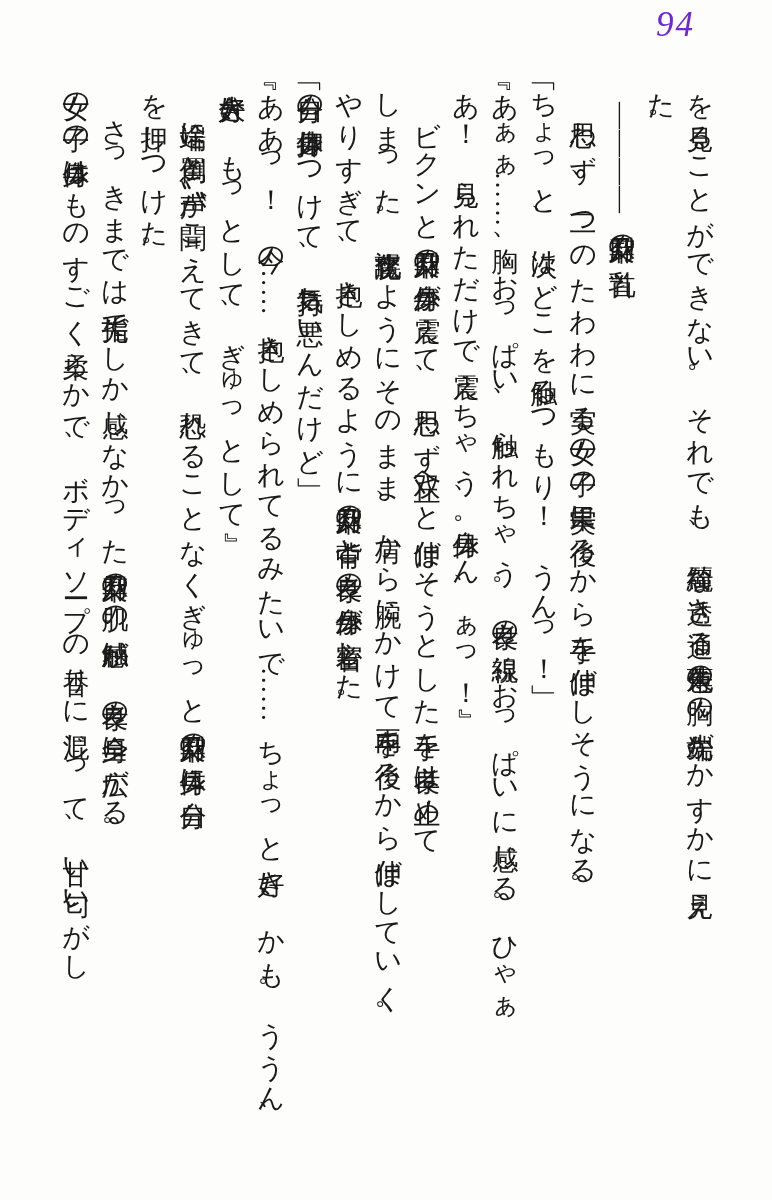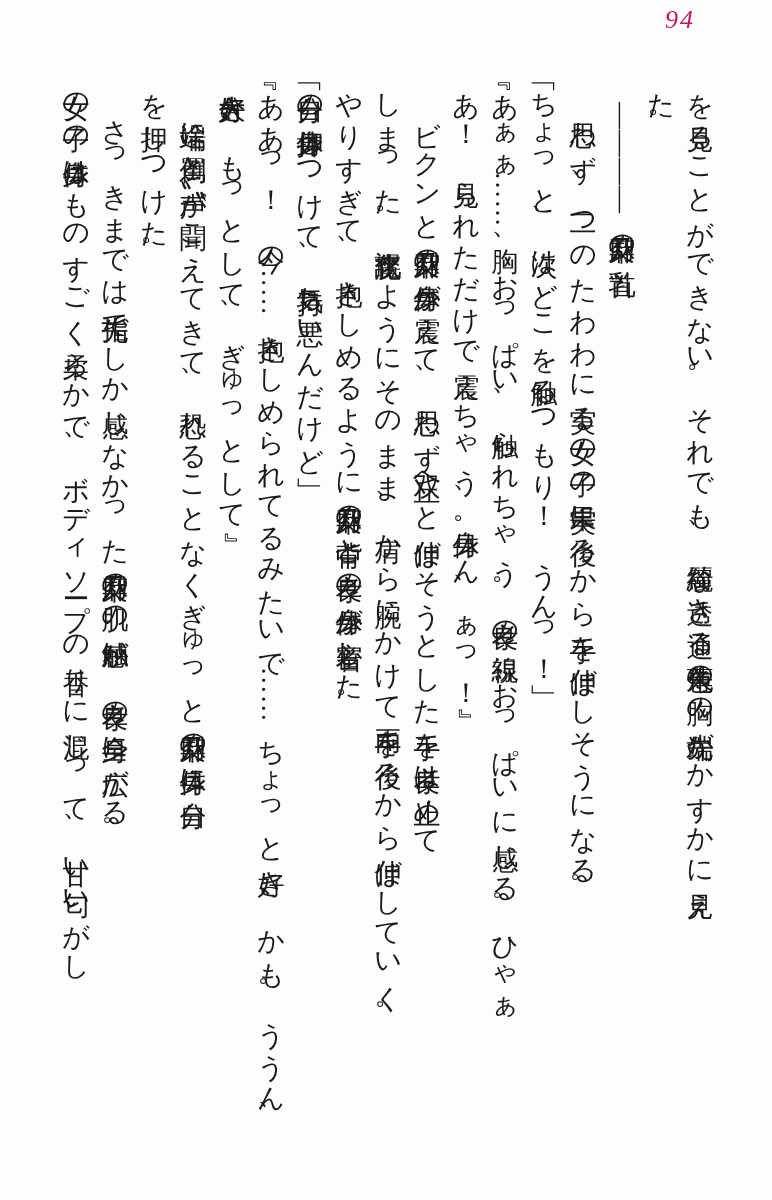--- a/index.html
+++ b/index.html
@@ -15,22 +15,22 @@
     height: 1200px;
     background: #fdfdfc;
     overflow: hidden;
   }
   .page-number {
     position: absolute;
     top: 5px;
     right: 77px;
     font-family: "Liberation Serif", "DejaVu Serif", serif;
     font-style: italic;
-    font-size: 26px;
-    color: #be185d;
+    font-size: 35px;
+    color: #6d28d9;
     letter-spacing: 2px;
   }
   .text-block {
     position: absolute;
     top: 74px;
     right: 53px;
     height: 1080px;
     writing-mode: vertical-rl;
     text-orientation: mixed;
     font-family: "Liberation Serif", "DejaVu Serif", serif;

